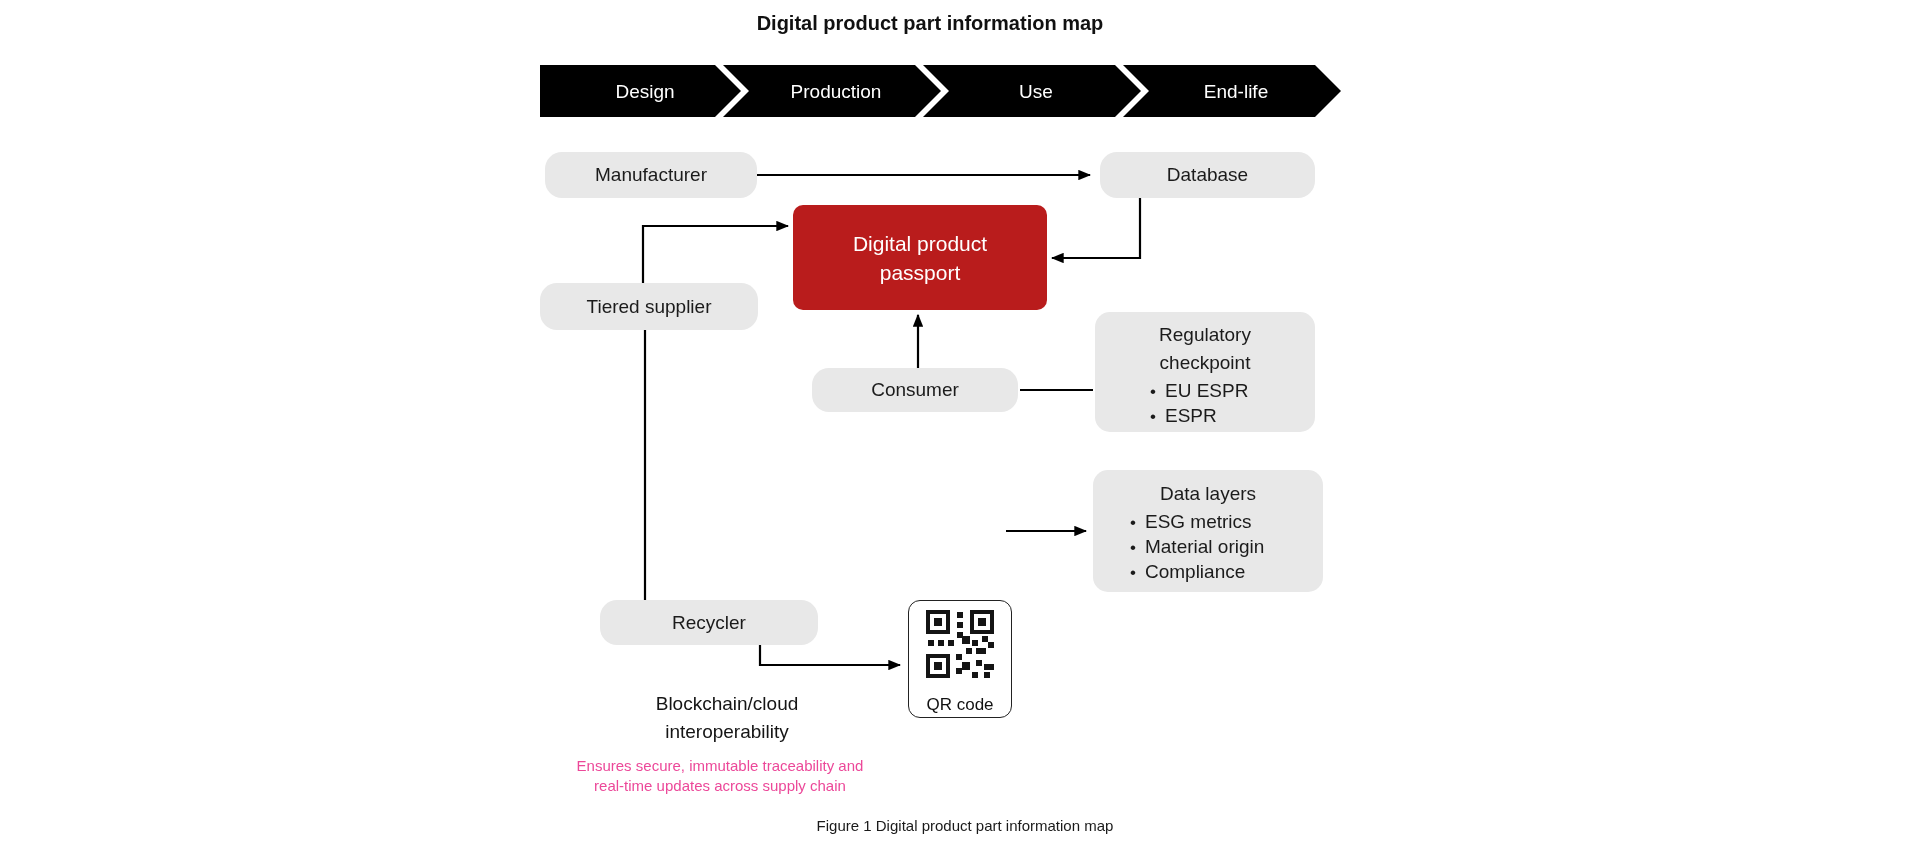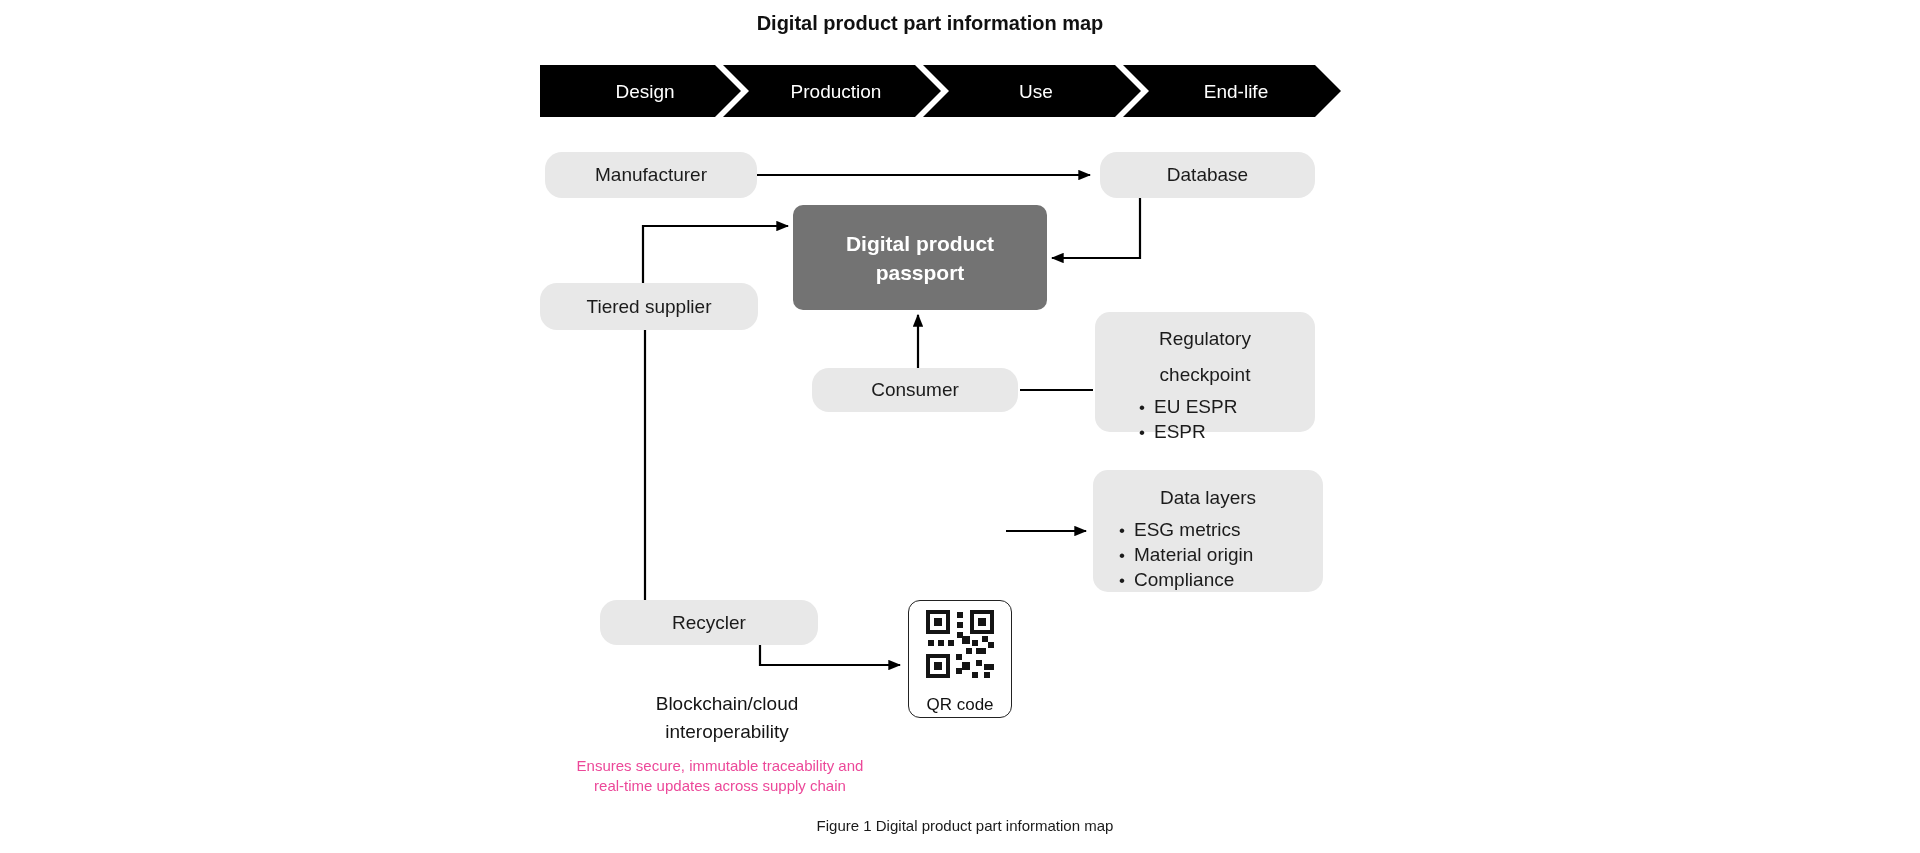--- a/index.html
+++ b/index.html
@@ -7,31 +7,31 @@
   .canvas{position:relative;width:1920px;height:853px;background:#fff;}
   .abs{position:absolute;}
   .title{left:690px;top:12px;width:480px;text-align:center;font-size:20px;font-weight:700;color:#111;}
   .caption{left:765px;top:817px;width:400px;text-align:center;font-size:15px;color:#1a1a1a;}
 
   .stage-label{top:79px;height:26px;line-height:26px;text-align:center;color:#ffffff;font-size:19px;}
 
   .gbox{background:#E8E8E8;border-radius:17px;display:flex;align-items:center;justify-content:center;
     font-size:19px;color:#1b1b1b;}
   .listbox{background:#E8E8E8;border-radius:15px;font-size:19px;color:#1b1b1b;}
-  .listbox .hd{text-align:center;line-height:36px;margin:0 auto;}
-  .listbox ul{margin:0;padding:0;list-style:none;}
+  .listbox .hd{text-align:center;line-height:28px;margin:0 auto;}
+  .listbox ul{margin:11px;padding:0;list-style:none;}
   .listbox li{line-height:24px;}
   .li-left li{text-align:left;}
   .li-left li::before{content:"\2022";margin-right:9px;font-size:17px;}
   .li-center li{text-align:center;}
   .li-center li::before{content:"\2022";margin-right:8px;font-size:17px;}
 
-  .dpp{left:793px;top:205px;width:254px;height:105px;background:#737373;border-radius:10px;
+  .dpp{left:793px;top:205px;width:254px;height:105px;background:#b91c1c;border-radius:10px;
     display:flex;align-items:center;justify-content:center;text-align:center;
-    color:#ffffff;font-size:21px;font-weight:700;line-height:29px;}
+    color:#ffffff;font-size:21px;font-weight:400;line-height:29px;}
   .dpp .inner{width:180px;}
 
   .qrbox{left:908px;top:600px;width:102px;height:116px;background:#ffffff;border:1.6px solid #222;
     border-radius:12px;display:flex;flex-direction:column;align-items:center;}
   .qrbox .qlabel{font-size:17px;color:#111;margin-top:17px;}
 
   .note-title{left:622px;top:690px;width:210px;text-align:center;font-size:19px;line-height:28px;color:#151515;}
   .note-desc{left:560px;top:756px;width:320px;text-align:center;font-size:15px;line-height:20px;color:#ec4899;}
 
   svg.layer{left:0;top:0;width:1920px;height:853px;}

